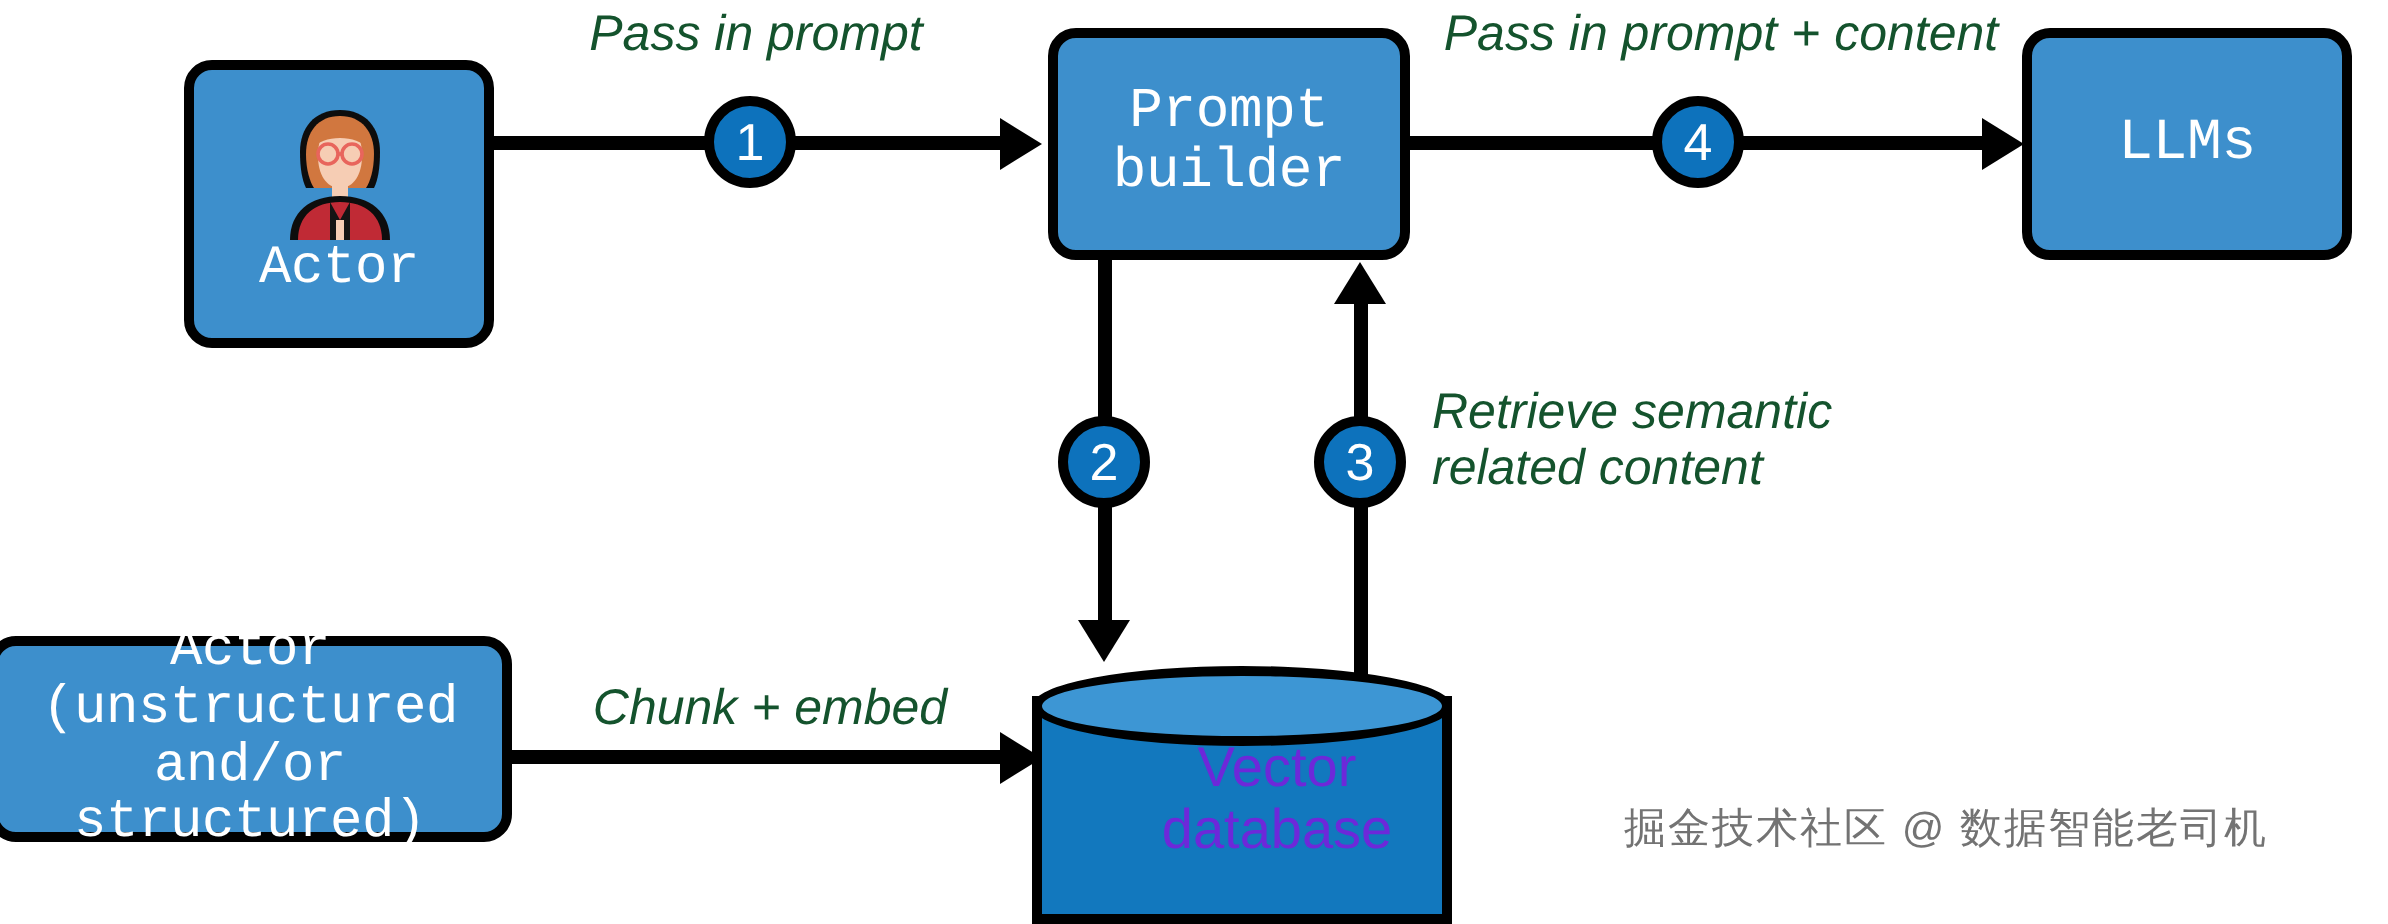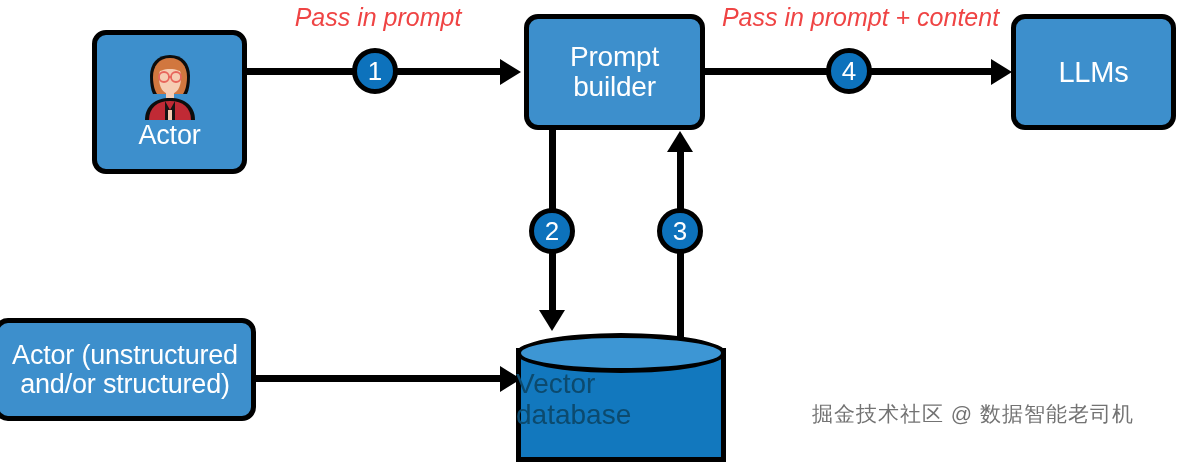--- a/index.html
+++ b/index.html
@@ -31,20 +31,21 @@
     color: #ffffff;
     text-align: center;
     line-height: 1.06;
     z-index: 4;
   }
   .node-label {
     display: block;
     white-space: pre-line;
     font-weight: 400;
     letter-spacing: -0.2px;
+    font-family: Liberation Mono, monospace;
   }
   #node-actor        { left: 92px;  top: 30px;  width: 155px; height: 144px; }
   #node-actor .node-label { font-size: 27px; margin-top: 2px; }
   #node-prompt       { left: 524px; top: 14px; width: 181px; height: 116px; }
   #node-prompt .node-label { font-size: 28px; }
   #node-llms         { left: 1011px; top: 14px; width: 165px; height: 116px; }
   #node-llms .node-label { font-size: 29px; }
   #node-data         { left: -6px;  top: 318px; width: 262px; height: 103px; }
   #node-data .node-label { font-size: 27px; }
 
@@ -84,21 +85,22 @@
     width: 210px; height: 40px;
     box-sizing: border-box;
     background: #3d96d4;
     border: 5px solid #000;
     border-radius: 50%;
   }
   .cyl-label {
     position: absolute;
     left: 0; top: 36px;
     width: 245px;
-    color: #0c4a6e;
+    text-align: center;
+    color: #6d28d9;
     font-size: 28px;
     line-height: 1.1;
     white-space: pre-line;
     z-index: 3;
   }
 
   
   .line-h, .line-v {
     position: absolute;
     background: #000000;
@@ -143,21 +145,21 @@
     align-items: center;
     justify-content: center;
     z-index: 5;
   }
 
   
   .edge-label {
     position: absolute;
     font-style: italic;
     font-size: 25px;
-    color: #ef4444;
+    color: #14532d;
     font-stretch: condensed;
     white-space: pre-line;
     line-height: 1.12;
     z-index: 3;
   }
   .edge-label.right-al { text-align: right; }
   .edge-label.left-al  { text-align: left; }
   .edge-label.center-al{ text-align: center; }
 
   
@@ -195,23 +197,26 @@
   <div class="arrow arrow-down" style="left:539px; top:310px;"></div>
   <div class="badge" style="left:529px; top:208px;">
     <span>2</span>
   </div>
 
   <div class="line-v" style="left:677px; top:150px; height:196px;"></div>
   <div class="arrow arrow-up" style="left:667px; top:131px;"></div>
   <div class="badge" style="left:657px; top:208px;">
     <span>3</span>
   </div>
+  <div class="edge-label left-al" style="left:716px; top:192px; width:230px;">Retrieve semantic
+related content</div>
 
   <div class="line-h" style="left:256px; top:375px; width:258px;"></div>
   <div class="arrow arrow-right" style="left:500px; top:366px;"></div>
+  <div class="edge-label center-al" style="left:285px; top:340px; width:200px;">Chunk + embed</div>
 
   <div class="node" id="node-actor">
     <span class="avatar">
       <svg viewBox="0 0 62 66" xmlns="http://www.w3.org/2000/svg">
 
         <path d="M31 1 C18 1 11 10 11 22 C11 30 12 36 14 40 L48 40 C50 36 51 30 51 22 C51 10 44 1 31 1 Z" fill="#0d0d0d"></path>
 
         <path d="M31 4 C20 4 14 12 14 23 C14 31 16 37 18 40 L44 40 C46 37 48 31 48 23 C48 12 42 4 31 4 Z" fill="#d1773f"></path>
 
         <path d="M31 9 C23 9 20 15 20 24 C20 33 24 40 31 40 C38 40 42 33 42 24 C42 15 39 9 31 9 Z" fill="#f6cdb4"></path>

